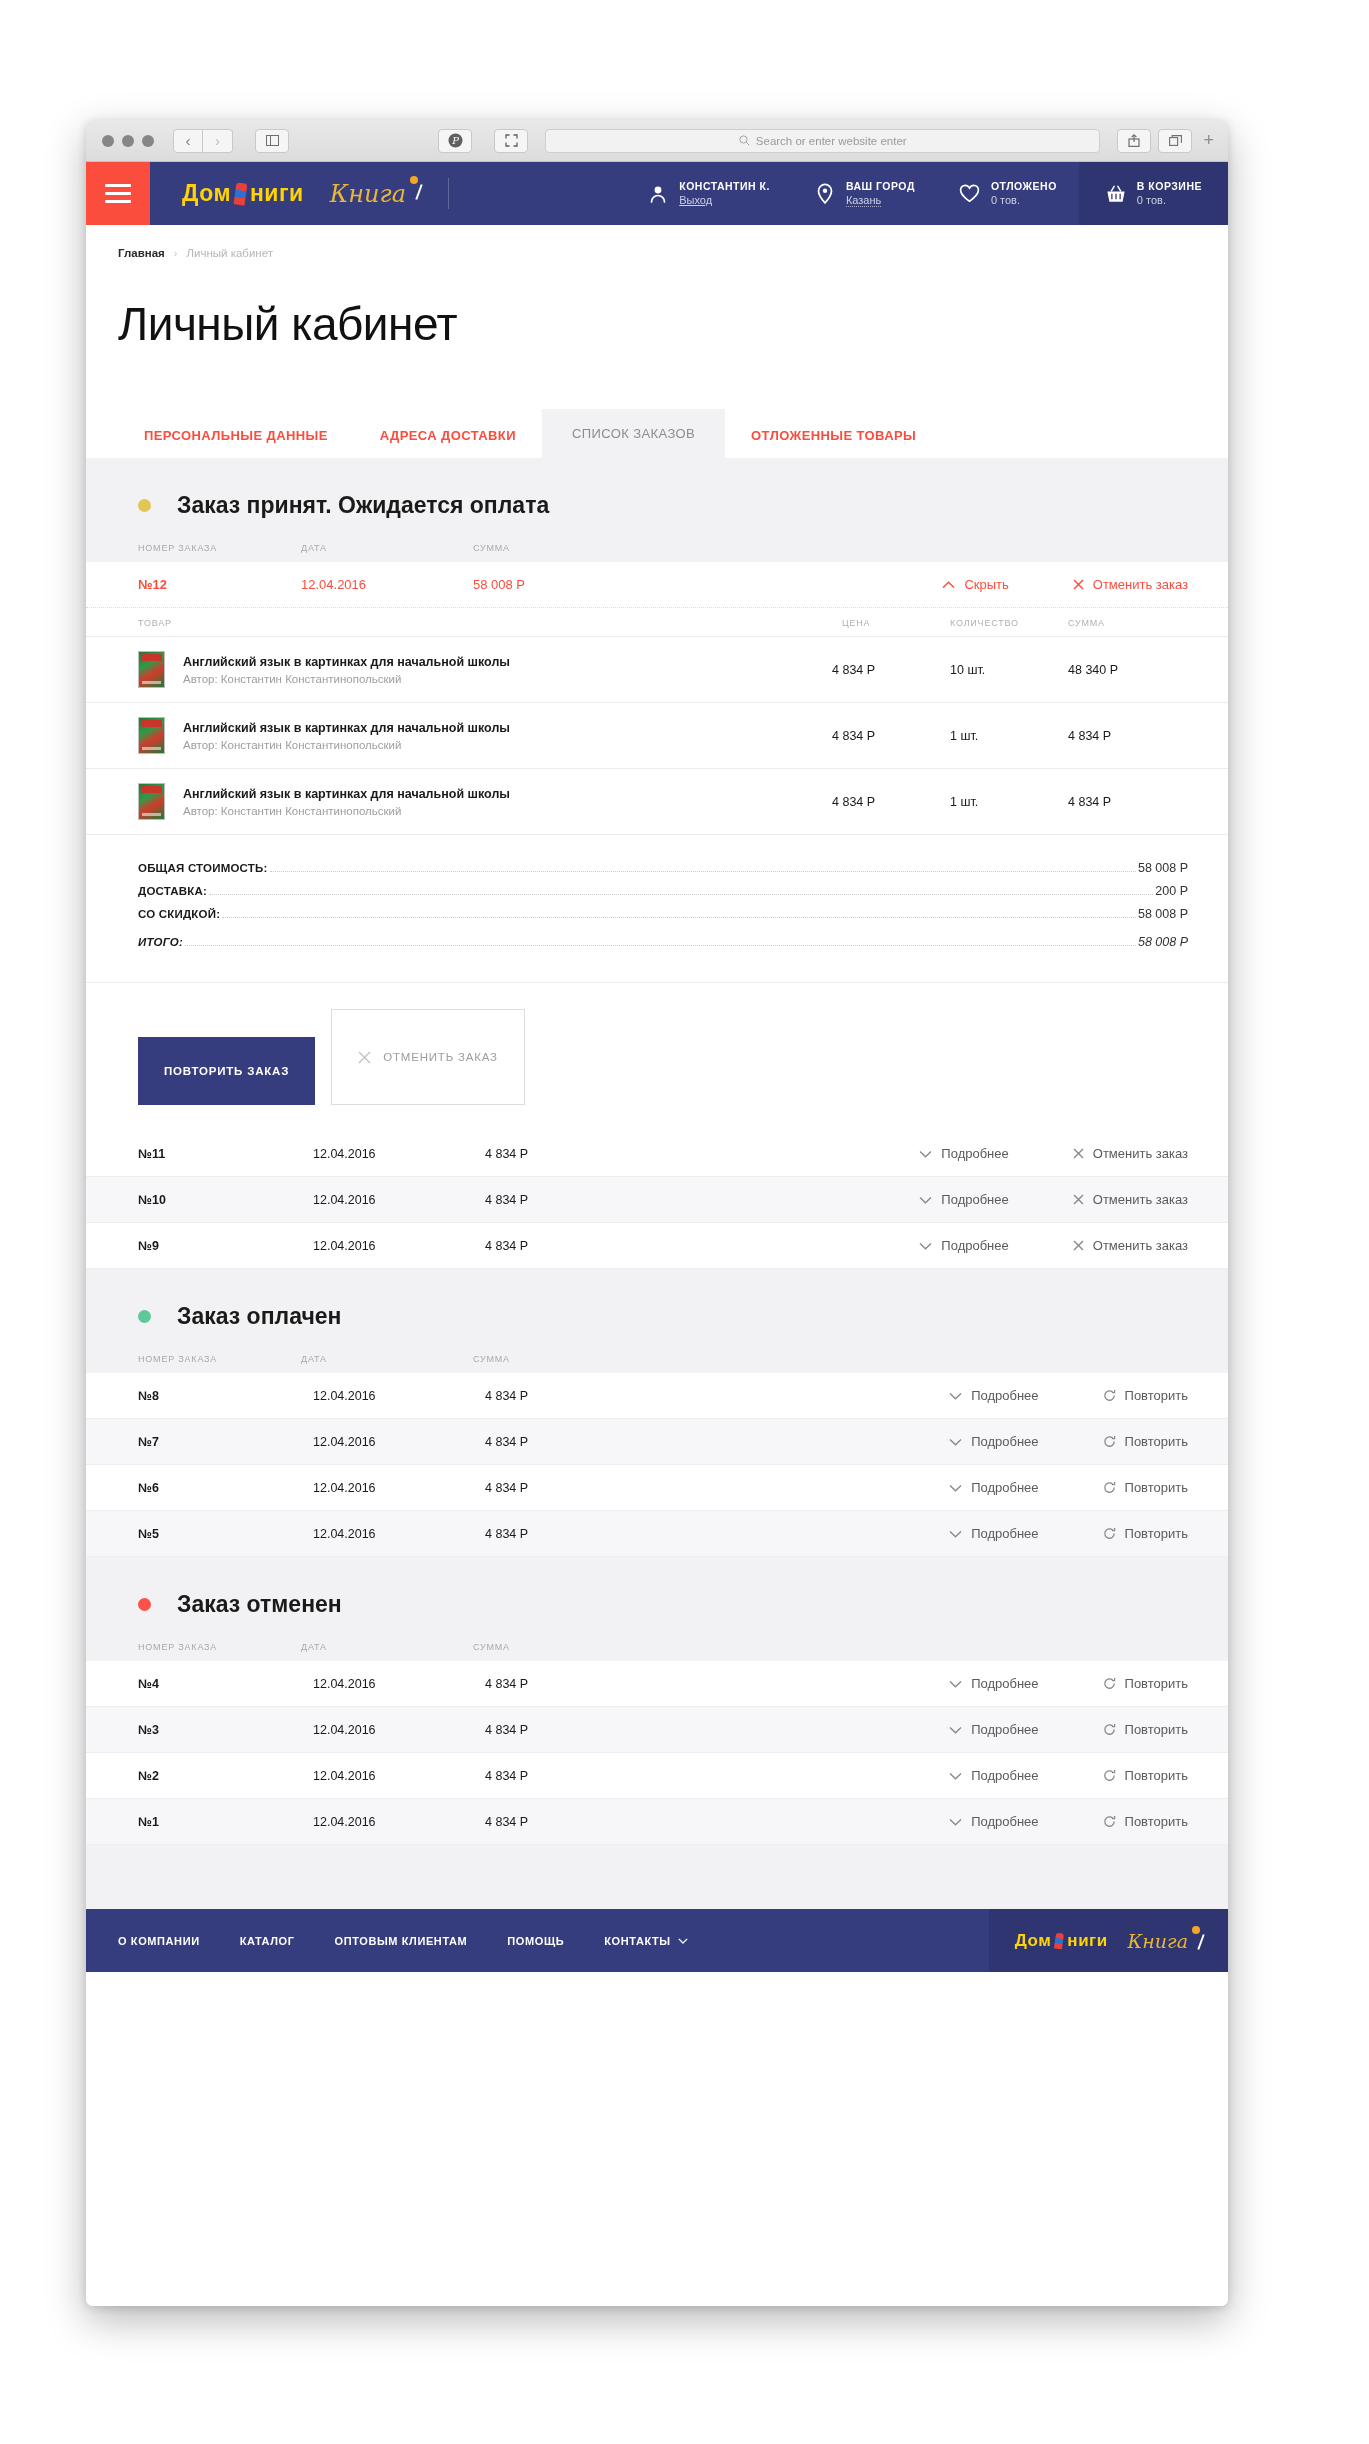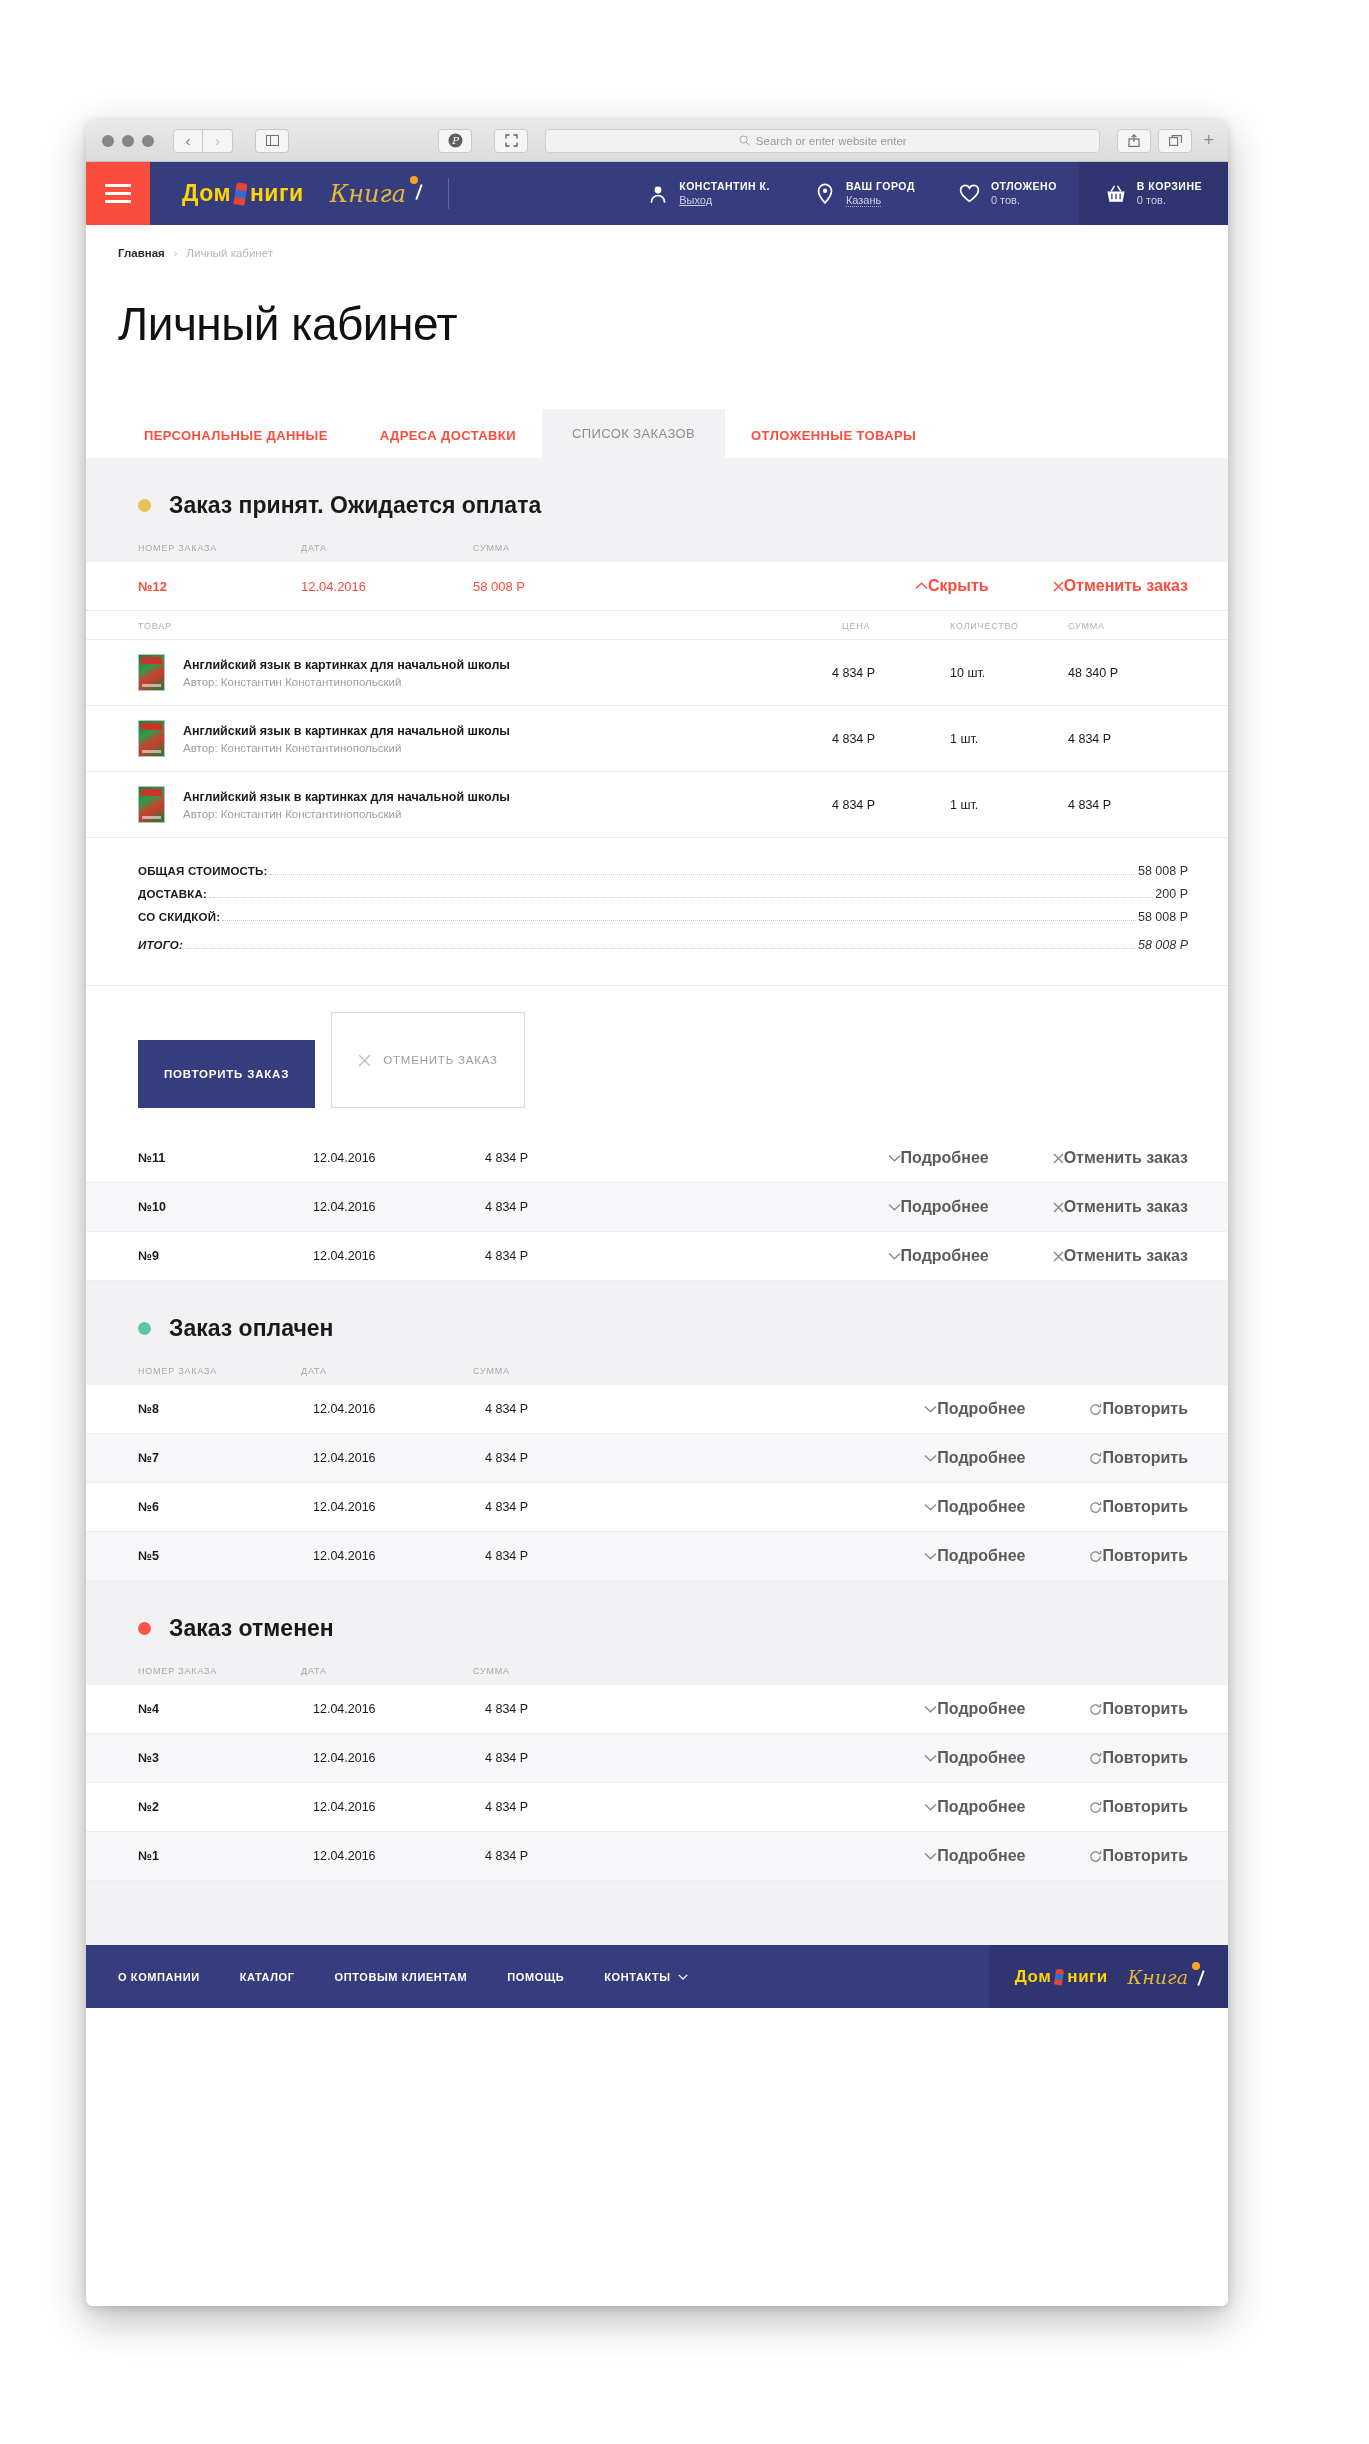--- a/index.html
+++ b/index.html
@@ -127,21 +127,21 @@
     padding: 15px 26px; font-size: 13px; font-weight: bold;
     letter-spacing: .4px; color: #fb4d3d; text-transform: uppercase;
     white-space: nowrap;
   }
   .tab.active { background: #f2f2f4; color: #8d8d8d; font-weight: normal; padding: 17px 30px; }
 
   
   .panel { background: #f2f2f4; padding: 0 0 64px 0; }
 
   .sec-title {
-    display: flex; align-items: center; gap: 18px;
+    display: flex; align-items: center; gap: 26px;
     padding: 34px 0 0 52px;
     font-size: 23px; font-weight: bold; color: #1a1a1a;
   }
   .status-dot { width: 13px; height: 13px; border-radius: 50%; }
 
   .colhead {
     display: flex; padding: 24px 40px 9px 52px;
     font-size: 9px; letter-spacing: .8px; color: #a9a9a9; text-transform: uppercase;
   }
   .c-num { width: 163px; }
@@ -151,22 +151,22 @@
   
   .order-card { background: #fff; margin: 0; }
   .order-top {
     display: flex; align-items: center;
     padding: 15px 40px 15px 52px;
     font-size: 13px; color: #fb4d3d; font-weight: bold;
   }
   .order-top .v-date, .order-top .v-sum { font-weight: normal; }
   .ot-actions { margin-left: auto; display: flex; align-items: center; gap: 64px; }
   .act {
-    display: flex; align-items: center; 
-    font-size: 16px; color: #fb4d3d; font-weight: bold;
+    display: flex; align-items: center; gap: 9px;
+    font-size: 13px; color: #fb4d3d; font-weight: normal;
   }
   .act svg { display: block; }
 
   .prod-colhead {
     display: flex; padding: 10px 40px 8px 52px;
     font-size: 9px; letter-spacing: .8px; color: #b0b0b0; text-transform: uppercase;
     border-top: 1px dotted #dcdcdc;
   }
   .pc-name { flex: 1; }
   .pc-price { width: 108px; }

